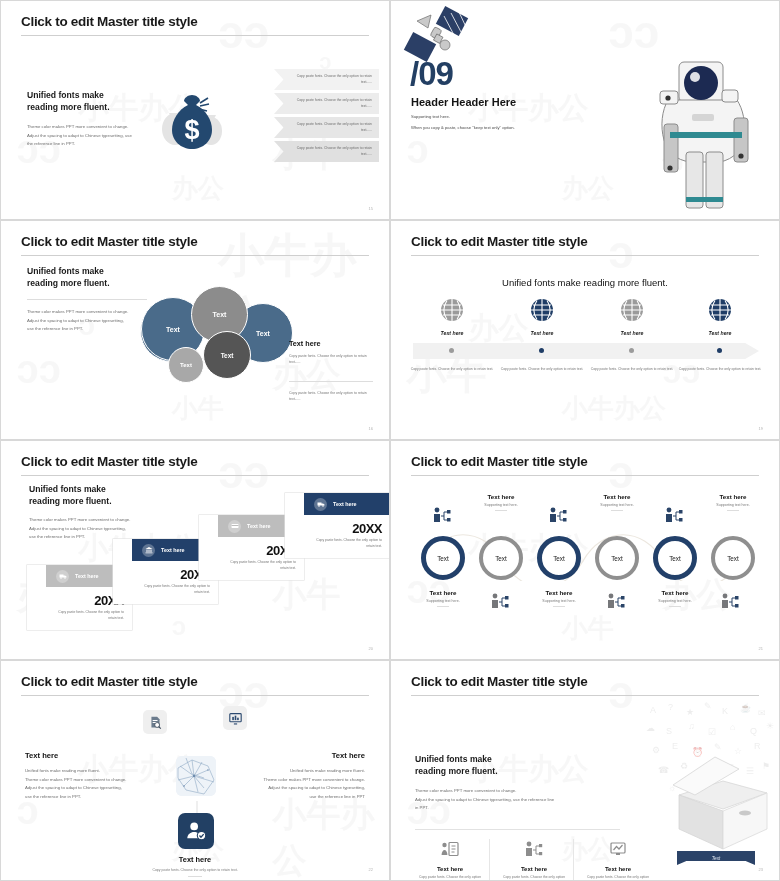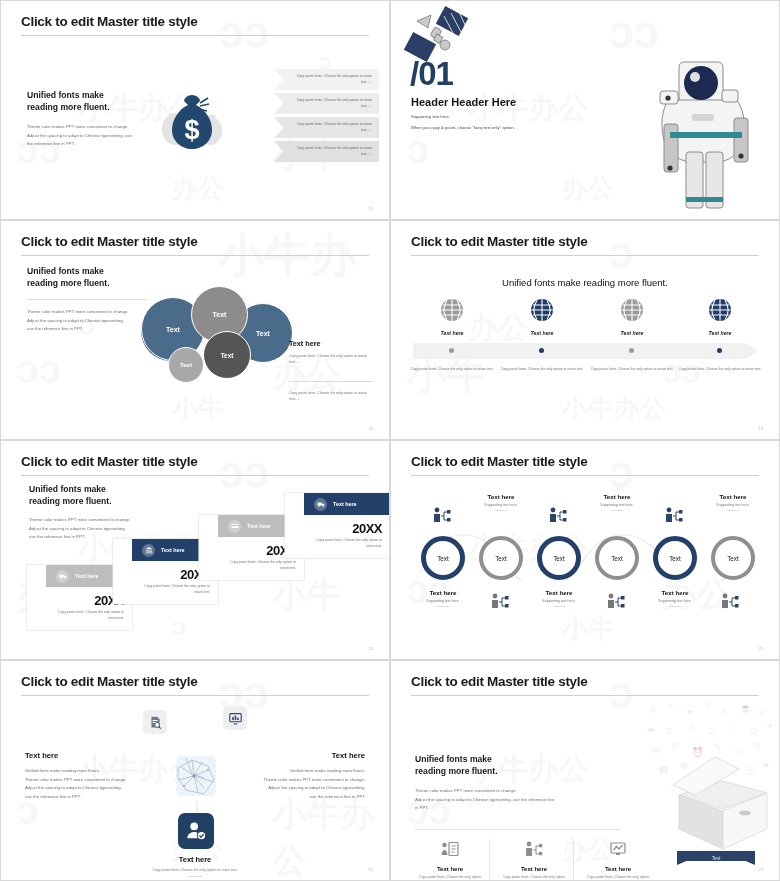--- a/index.html
+++ b/index.html
@@ -164,21 +164,21 @@
           <path d="M45 11l10 19M52 8l10 19M59 5l9 19" transform="rotate(0)"></path>
         </g>
         <g fill="#c9c9c9" stroke="#6d6d6d" stroke-width=".7">
           <path d="M18 16l14-6-3 13z"></path>
             <rect x="33" y="23" width="8" height="10" rx="2" transform="rotate(28 37 28)"></rect>
           <circle cx="46" cy="40" r="5"></circle>
             <rect x="36" y="30" width="7" height="7" transform="rotate(28 39 33)"></rect>
         </g>
       </svg>
 
-      <div class="sec-num">/01</div>
+      <div class="sec-num">/09</div>
       <div class="sec-h">Header Header Here</div>
       <div class="sec-s">Supporting text here.</div>
       <div class="sec-s2">When you copy &amp; paste, choose "keep text only" option.</div>
 
       <svg style="position:absolute;left:255px;top:55px;width:125px;height:160px" viewBox="0 0 125 160">
         <g stroke="#8c8c8c" stroke-width="1" fill="#f4f4f4">
           <rect x="33" y="6" width="44" height="40" rx="5"></rect>
           <path d="M22 44c-6 10-8 26-4 40 3 12 12 20 26 22h30c14-3 22-12 24-25 2-14-1-28-7-37z"></path>
           <rect x="14" y="35" width="18" height="13" rx="3"></rect>
           <rect x="76" y="34" width="16" height="12" rx="3"></rect>

